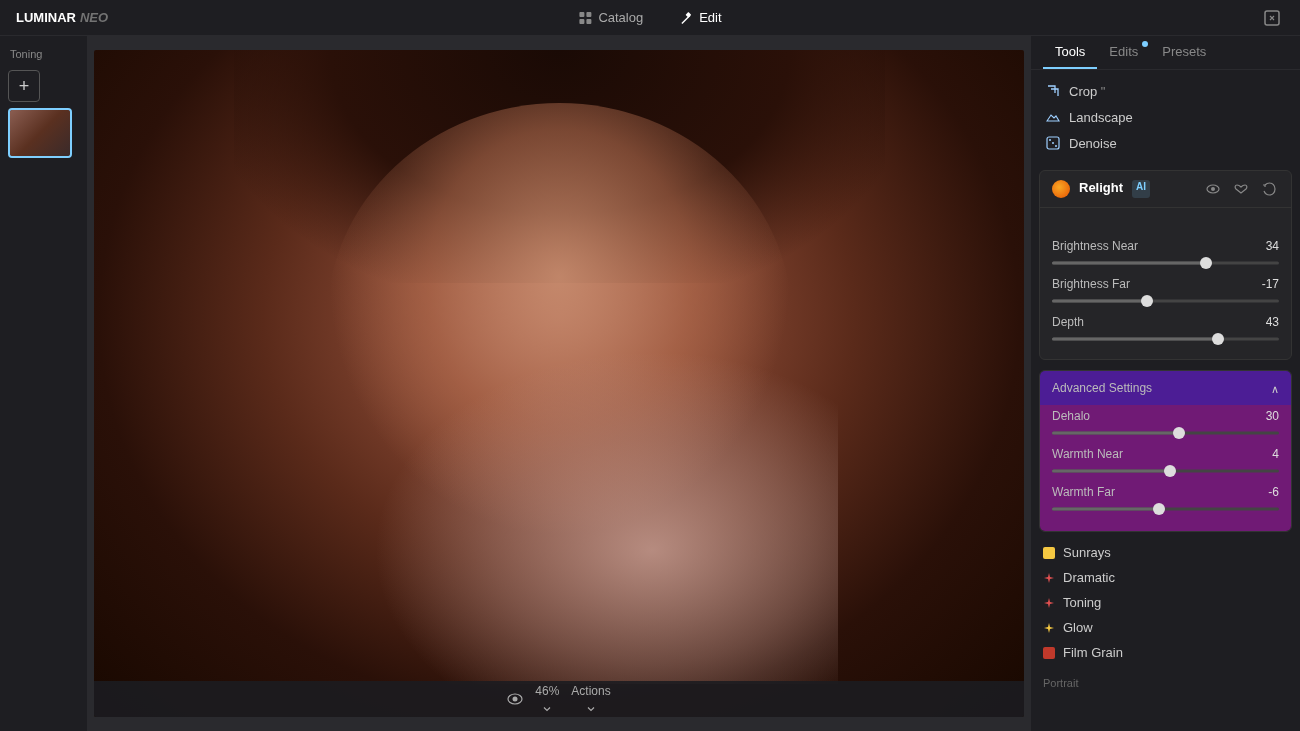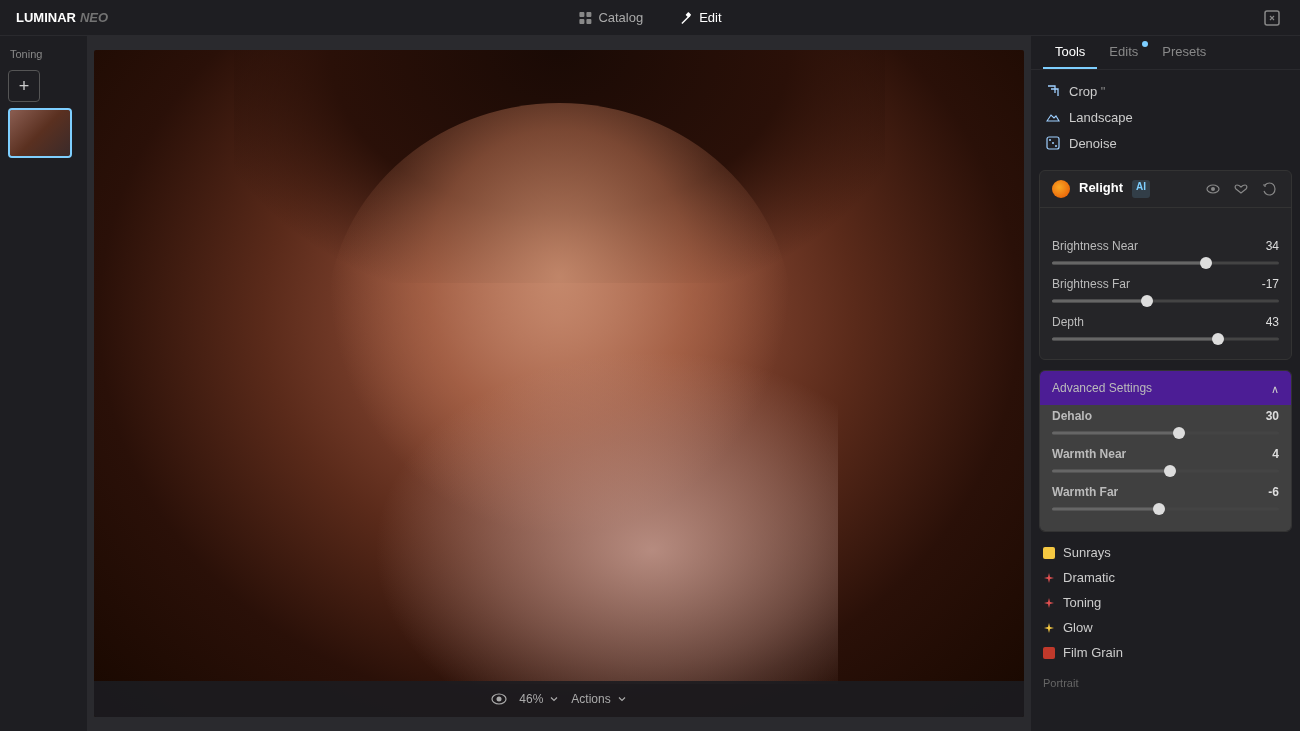--- a/index.html
+++ b/index.html
@@ -168,21 +168,21 @@
       bottom: 0; left: 0; right: 0;
       height: 36px;
       background: rgba(28,28,32,0.9);
       display: flex;
       align-items: center;
       justify-content: center;
       gap: 12px;
     }
     .bottom-bar-item {
       display: flex; align-items: center; gap: 6px;
-      font-size: 12px; color: #aaa; cursor: pointer;
+      font-size: 12px; color: #aaa; cursor: pointer; flex-direction: column;
     }
 
     
     .right-panel {
       width: 270px;
       background: #1e1e22;
       border-left: 1px solid #2a2a2e;
       display: flex;
       flex-direction: column;
       overflow-y: auto;
@@ -331,23 +331,22 @@
     .advanced-header {
       display: flex;
       align-items: center;
       justify-content: space-between;
       padding: 8px 12px;
       cursor: pointer;
       background: #4c1d95;
     }
     .advanced-title { font-size: 12px; color: #bbb; font-weight: 500; }
     .advanced-content {
-      background: #404040;
+      background: #701a75;
       padding: 4px 12px 8px;
-      font-weight: bold;
     }
 
     
     .lower-tools {
       margin: 4px 8px;
     }
     .lower-tool-item {
       display: flex;
       align-items: center;
       gap: 8px;

